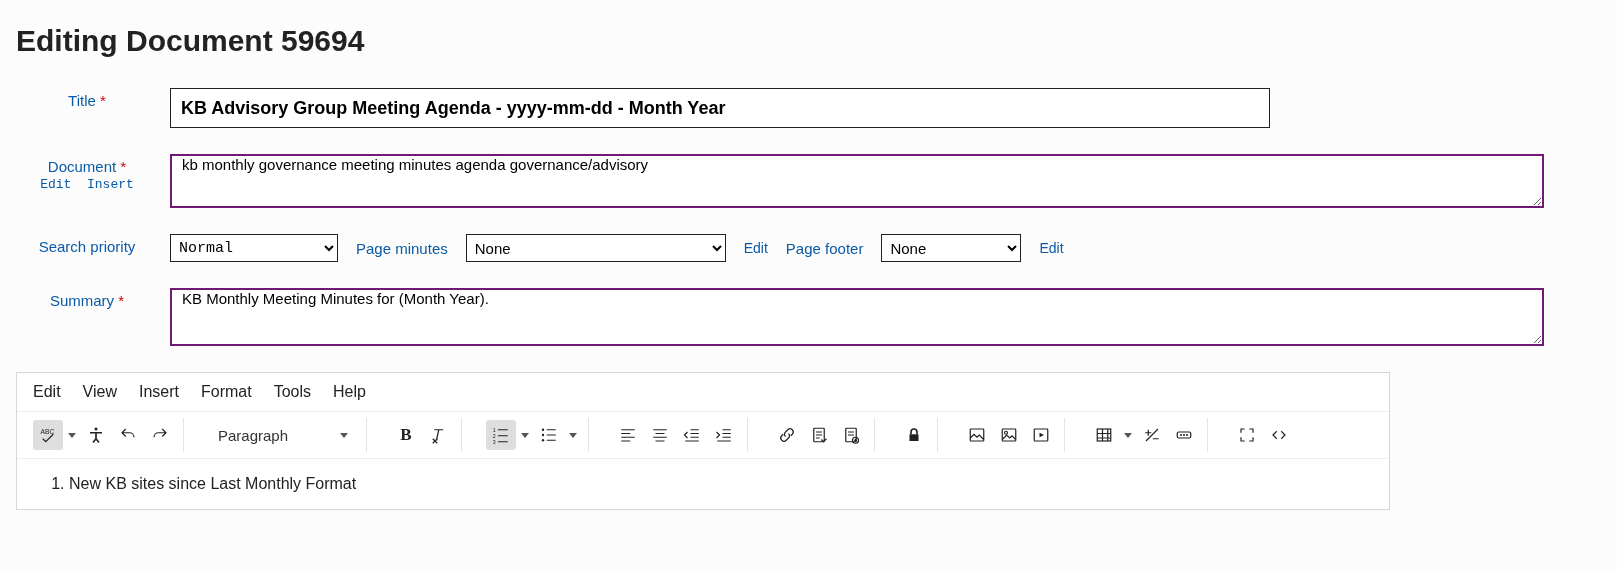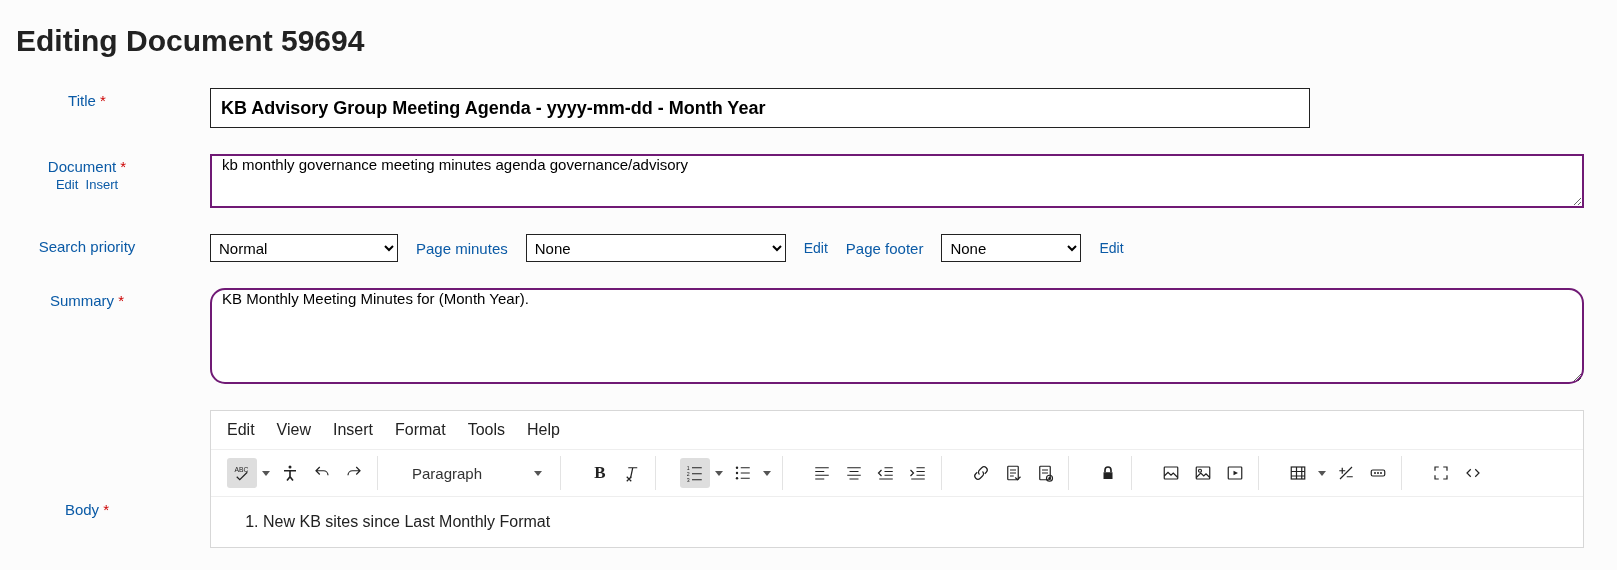--- a/index.html
+++ b/index.html
@@ -30,58 +30,58 @@
     padding-top: 4px;
     color: #0a5aa6;
     font-size: 15px;
   }
   .label-col .req {
     color: #c00;
   }
   .label-col .sublinks {
     font-size: 13px;
     margin-top: 2px;
+    font-family: Liberation Mono, monospace;
   }
   .label-col .sublinks span {
     color: #0a5aa6;
     cursor: pointer;
   }
   .field-col {
     flex: 1;
     display: flex;
     align-items: flex-start;
     gap: 18px;
-    margin-left: 40px;
   }
   input.title-input {
     width: 1100px;
     height: 40px;
     border: 1px solid #222;
     padding: 0 10px;
     font-size: 18px;
     font-weight: 700;
   }
   textarea.keywords-input, textarea.summary-input {
     width: 1374px;
     border: 2px solid #701a75;
     padding: 0 10px;
     font-size: 15px;
     font-family: inherit;
     resize: both;
   }
   textarea.keywords-input { height: 54px; }
-  textarea.summary-input  { height: 96px; border-radius: 15px; }
+  textarea.summary-input  { height: 58px; }
   select {
     border: 1px solid #222;
     height: 28px;
     font-size: 15px;
     padding: 0 4px;
     background: #fff;
   }
-  select.search-priority { width: 188px; }
+  select.search-priority { width: 168px; font-family: Liberation Mono, monospace; }
   select.page-header     { width: 260px; }
   select.page-footer     { width: 140px; }
   .inline-label {
     color: #0a5aa6;
     font-size: 15px;
     align-self: center;
   }
   .edit-link {
     color: #0a5aa6;
     font-size: 14px;
@@ -225,24 +225,20 @@
   <div class="label-col">
     <span>Summary</span>
     <span class="req">*</span>
   </div>
   <div class="field-col">
     <textarea class="summary-input" style="">KB Monthly Meeting Minutes for (Month Year).</textarea>
   </div>
 </div>
 
 <div class="form-row" style="align-items:center;">
-  <div class="label-col" style="padding-top:60px;">
-    <span>Body</span>
-    <span class="req">*</span>
-  </div>
   <div class="field-col">
     <div class="editor-wrap">
 
       <div class="editor-menubar">
         <span>Edit</span>
         <span>View</span>
         <span>Insert</span>
         <span>Format</span>
         <span>Tools</span>
         <span>Help</span>

